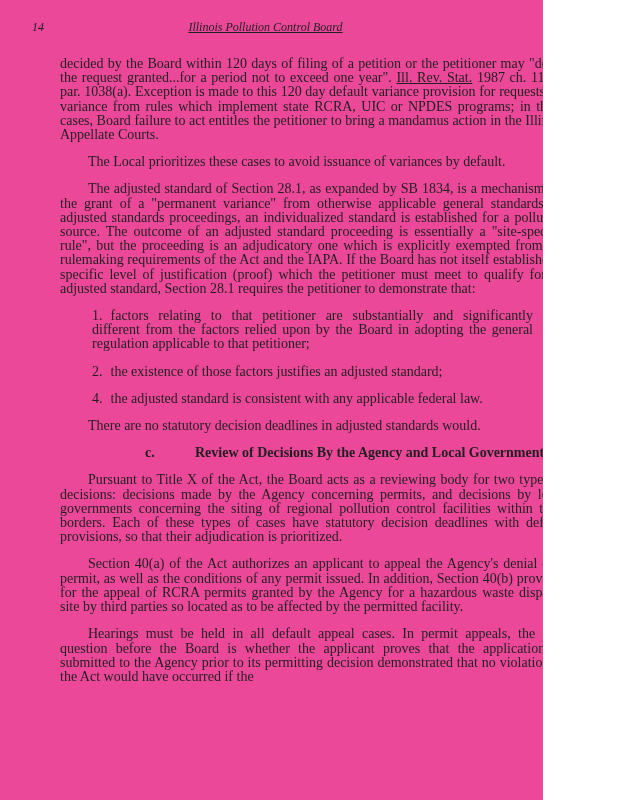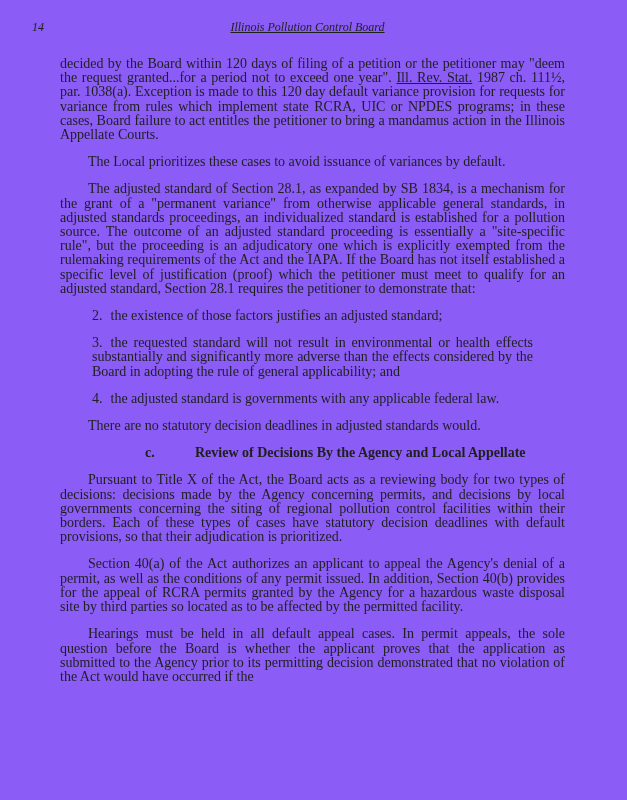--- a/index.html
+++ b/index.html
@@ -2,23 +2,23 @@
 <html><head>
 <meta charset="utf-8">
 <style>
   html, body {
     margin: 0;
     padding: 0;
     background: #ffffff;
   }
   .page {
     position: relative;
-    width: 627px;
+    width: 543px;
     height: 800px;
-    background: #8b5cf6;
+    background: #ec4899;
     font-family: "Liberation Serif", "DejaVu Serif", serif;
     color: #1f1f1f;
     overflow: hidden;
     
     filter: blur(0.25px);
   }
   .page-header {
     position: absolute;
     top: 20px;
     left: 0;
@@ -87,30 +87,30 @@
   </div>
 
   <div class="body-text">
 
     <p><span>decided by the Board within 120 days of filing of a petition or the petitioner may "deem the request granted...for a period not to exceed one year". </span><span class="citation">Ill. Rev. Stat.</span><span> 1987 ch. 111½, par. 1038(a).  Exception is made to this 120 day default variance provision for requests for variance from rules which implement state RCRA, UIC or NPDES programs; in these cases, Board failure to act entitles the petitioner to bring a mandamus action in the Illinois Appellate Courts.</span></p>
 
     <p class="indent">The Local prioritizes these cases to avoid issuance of variances by default.</p>
 
     <p class="indent">The adjusted standard of Section 28.1, as expanded by SB 1834, is a mechanism for the grant of a "permanent variance" from otherwise applicable general standards, in adjusted standards proceedings, an individualized standard is established for a pollution source.  The outcome of an adjusted standard proceeding is essentially a "site-specific rule", but the proceeding is an adjudicatory one which is explicitly exempted from the rulemaking requirements of the Act and the IAPA.  If the Board has not itself established a specific level of justification (proof) which the petitioner must meet to qualify for an adjusted standard, Section 28.1 requires the petitioner to demonstrate that:</p>
 
+    <p class="list-item"><span class="list-num">1.</span><span>factors relating to that petitioner are substantially and significantly different from the factors relied upon by the Board in adopting the general regulation applicable to that petitioner;</span></p>
 
     <p class="list-item"><span class="list-num">2.</span><span>the existence of those factors justifies an adjusted standard;</span></p>
 
-    <p class="list-item"><span class="list-num">3.</span><span>the requested standard will not result in environmental or health effects substantially and significantly more adverse than the effects considered by the Board in adopting the rule of general applicability; and</span></p>
 
-    <p class="list-item"><span class="list-num">4.</span><span>the adjusted standard is governments with any applicable federal law.</span></p>
+    <p class="list-item"><span class="list-num">4.</span><span>the adjusted standard is consistent with any applicable federal law.</span></p>
 
     <p class="indent">There are no statutory decision deadlines in adjusted standards would.</p>
 
-    <p class="section-heading"><span class="heading-label">c.</span><span>Review of Decisions By the Agency and Local Appellate</span></p>
+    <p class="section-heading"><span class="heading-label">c.</span><span>Review of Decisions By the Agency and Local Government</span></p>
 
     <p class="indent">Pursuant to Title X of the Act, the Board acts as a reviewing body for two types of decisions: decisions made by the Agency concerning permits, and decisions by local governments concerning the siting of regional pollution control facilities within their borders.  Each of these types of cases have statutory decision deadlines with default provisions, so that their adjudication is prioritized.</p>
 
     <p class="indent">Section 40(a) of the Act authorizes an applicant to appeal the Agency's denial of a permit, as well as the conditions of any permit issued.  In addition, Section 40(b) provides for the appeal of RCRA permits granted by the Agency for a hazardous waste disposal site by third parties so located as to be affected by the permitted facility.</p>
 
     <p class="indent">Hearings must be held in all default appeal cases.  In permit appeals, the sole question before the Board is whether the applicant proves that the application as submitted to the Agency prior to its permitting decision demonstrated that no violation of the Act would have occurred if the</p>
 
   </div>
 
 </div>

